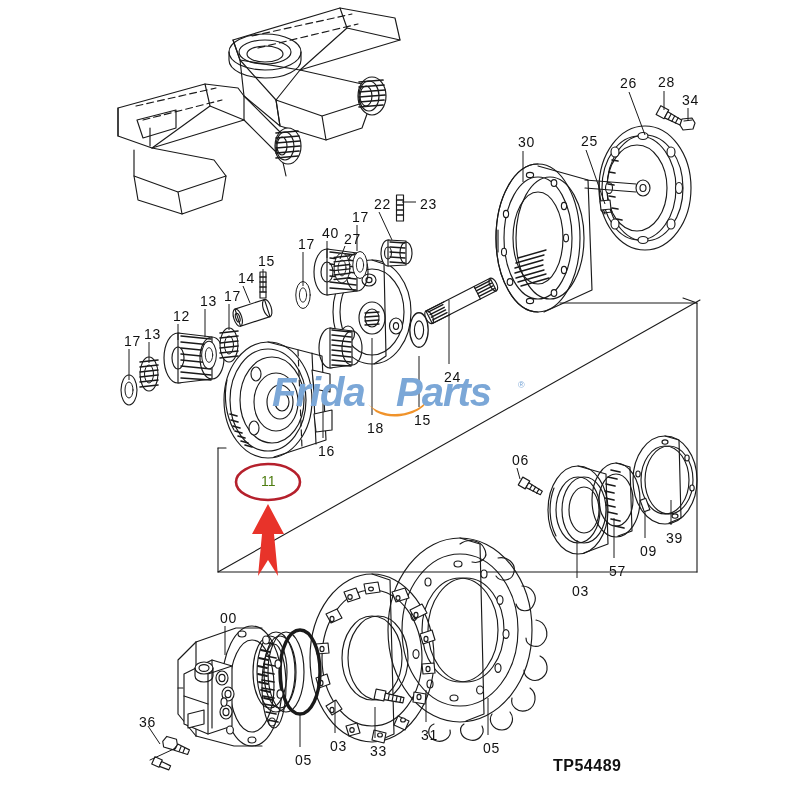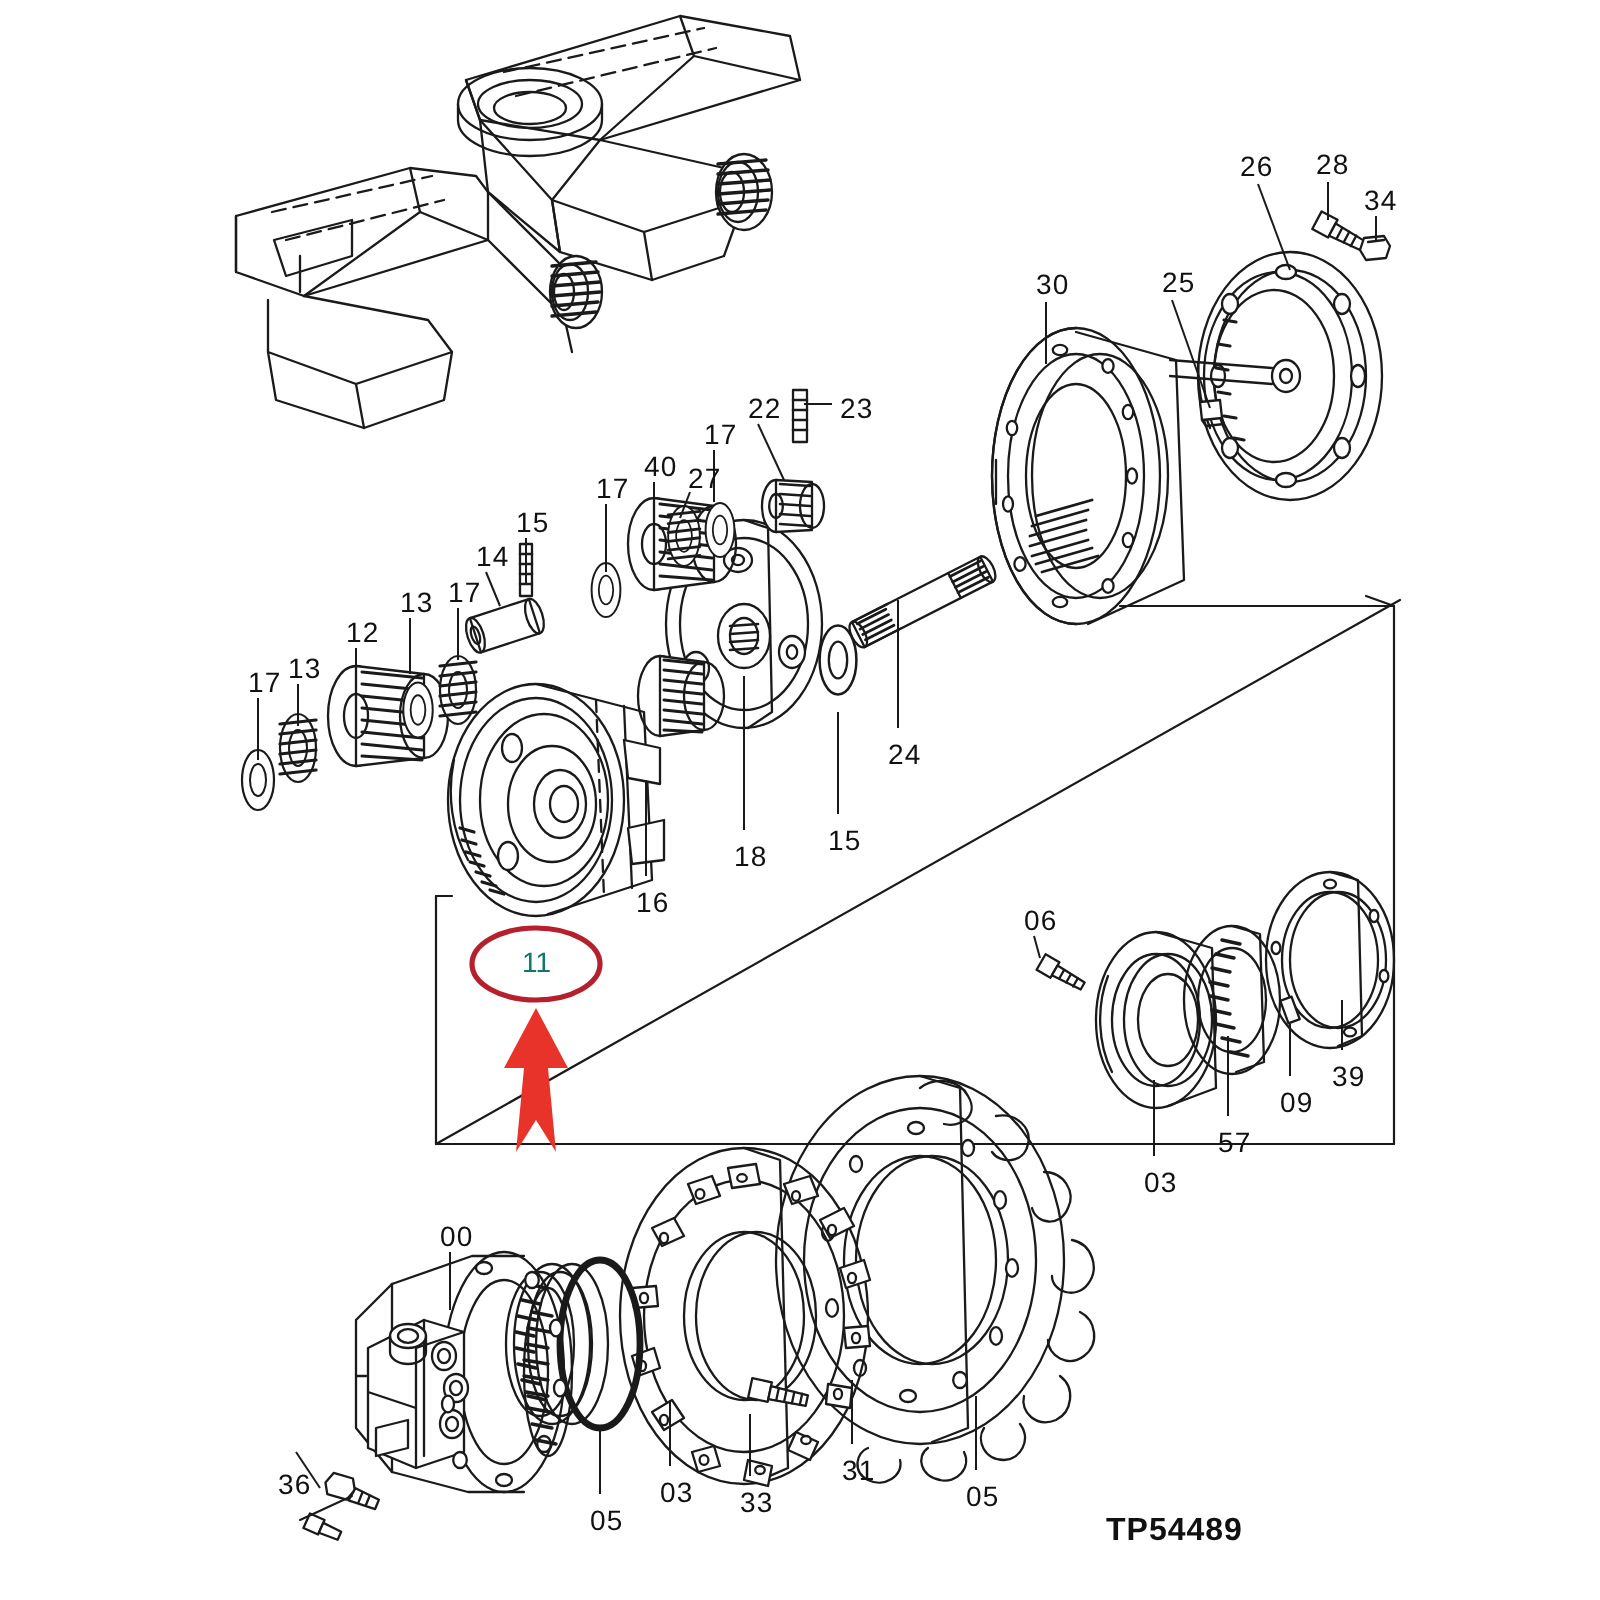--- a/index.html
+++ b/index.html
@@ -6,21 +6,21 @@
   html,body{margin:0;padding:0;background:#ffffff;}
   body{width:800px;height:800px;overflow:hidden;
        font-family:"Liberation Sans",sans-serif;}
   #stage{position:relative;width:800px;height:800px;background:#fff;}
   #stage svg{position:absolute;left:0;top:0;}
   .lbl{position:absolute;font-family:"Liberation Sans",sans-serif;
        font-size:14px;color:#111;letter-spacing:.6px;white-space:nowrap;}
   .partcode{position:absolute;font-family:"Liberation Sans",sans-serif;
        font-size:16px;font-weight:bold;color:#111;letter-spacing:.5px;}
   .hl-num{position:absolute;font-family:"Liberation Sans",sans-serif;
-       font-size:14px;color:#0f766e;}
+       font-size:14px;color:#4d7c0f;}
   #wm{position:absolute;left:272px;top:374px;width:268px;height:46px;
       pointer-events:none;}
   #wm .wmtxt{font-family:"Liberation Sans",sans-serif;font-style:italic;
       font-weight:bold;font-size:40px;letter-spacing:-1px;}
   .reg{font-size:9px;}
 </style>
 </head>
 <body>
 
 <div id="stage">
@@ -496,20 +496,28 @@
         <path d="M426,722 L426,690"></path>
         <path d="M488,735 L488,698"></path>
       </g>
 
   <g id="highlight-group" pointer-events="none">
     <ellipse id="hl-ellipse" fill="none" stroke="#b5202c" stroke-width="2.6" cx="268" cy="482" rx="32" ry="18"></ellipse>
     <path id="hl-arrow" fill="#e8332a" stroke="none" d="M268,504 L252,534 L262,534 L258,576 L268,560 L278,576 L274,534 L284,534 Z"></path>
   </g>
 </svg>
 
+<div id="wm">
+  <svg width="268" height="46" viewBox="0 0 268 46">
+    <path d="M96,30 C110,44 140,44 156,26 C150,40 122,48 104,38 Z" fill="#f0932b"></path>
+    <text x="0" y="32" class="wmtxt" fill="#7ba7d7">Frida</text>
+    <text x="124" y="32" class="wmtxt" fill="#7ba7d7">Parts</text>
+    <text x="246" y="14" class="reg" fill="#7ba7d7">®</text>
+  </svg>
+</div>
 
 <div class="partcode" style="left:553px;top:757px;">TP54489</div>
 
 <div class="hl-num" id="hl-number" style="left: 261px; top: 473px;">11</div>
 
 <div id="callout-layer">
       <div class="lbl" style="left: 620px; top: 75px;">26</div>
       <div class="lbl" style="left: 658px; top: 74px;">28</div>
       <div class="lbl" style="left: 682px; top: 92px;">34</div>
       <div class="lbl" style="left: 581px; top: 133px;">25</div>
@@ -530,21 +538,21 @@
       <div class="lbl" style="left: 444px; top: 369px;">24</div>
       <div class="lbl" style="left: 414px; top: 412px;">15</div>
       <div class="lbl" style="left: 367px; top: 420px; text-align: right;">18</div>
       <div class="lbl" style="left: 318px; top: 443px;">16</div>
       <div class="lbl" style="left: 512px; top: 452px;">06</div>
       <div class="lbl" style="left: 666px; top: 530px;">39</div>
       <div class="lbl" style="left: 640px; top: 543px;">09</div>
       <div class="lbl" style="left: 609px; top: 563px;">57</div>
       <div class="lbl" style="left: 572px; top: 583px;">03</div>
       <div class="lbl" style="left: 220px; top: 610px;">00</div>
-      <div class="lbl" style="left: 139px; top: 714px; margin-top: 20px;">36</div>
+      <div class="lbl" style="left: 139px; top: 714px;">36</div>
       <div class="lbl" style="left: 295px; top: 752px;">05</div>
       <div class="lbl" style="left: 330px; top: 738px;">03</div>
       <div class="lbl" style="left: 370px; top: 743px;">33</div>
       <div class="lbl" style="left: 421px; top: 727px;">31</div>
       <div class="lbl" style="left: 483px; top: 740px;">05</div>
     </div>
 
 </div>
 
 </body></html>

